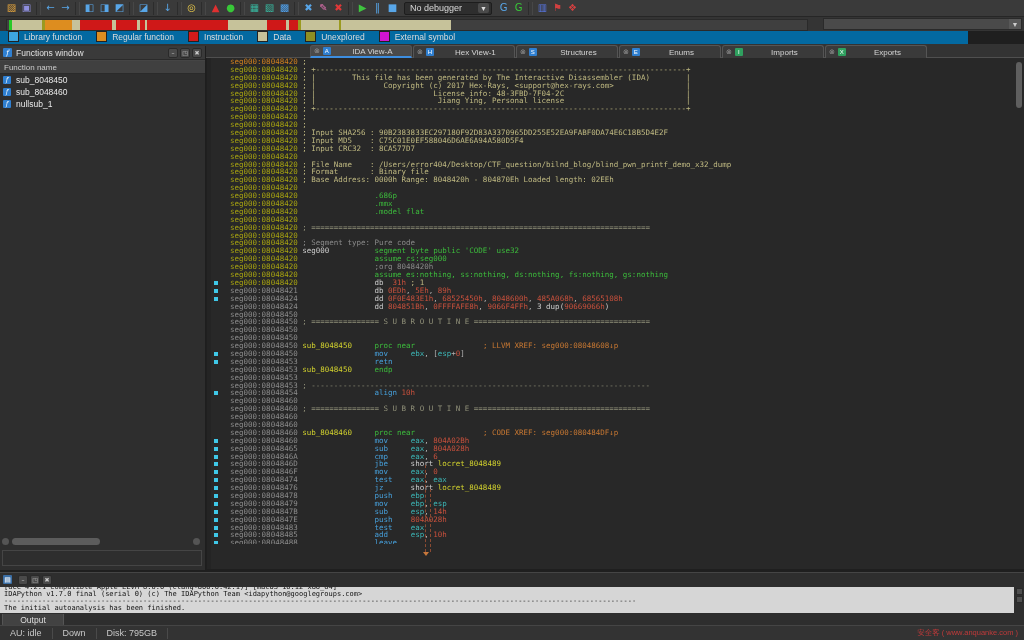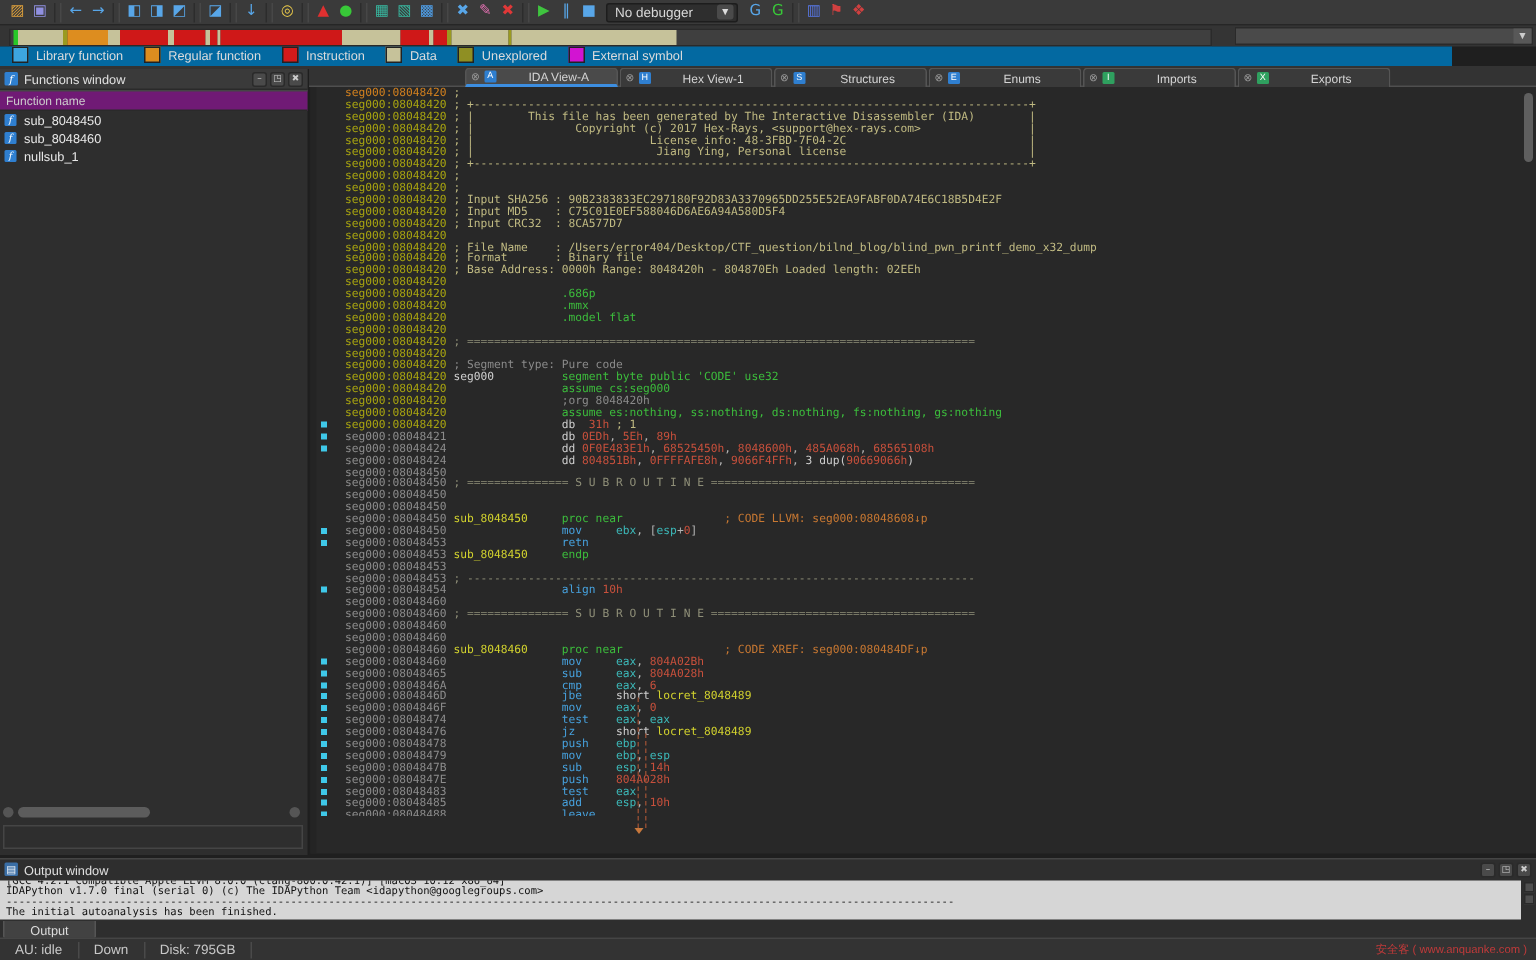--- a/index.html
+++ b/index.html
@@ -39,21 +39,21 @@
   .tabicon{width:8px;height:8px;border-radius:1px;color:#fff;font-size:6px;display:flex;align-items:center;justify-content:center;margin-right:6px;}
   .tablbl{font-size:8px;color:#d4d4d4;flex:1;text-align:center;}
   
   #funcs{left:0;top:46px;width:206px;height:524px;background:#2e2e2e;border-right:1px solid #1e1e1e;box-sizing:border-box;}
   #funcs .title{height:13px;background:#3a3a3a;border-bottom:1px solid #2a2a2a;display:flex;align-items:center;padding:0 3px;}
   .wicon{width:9px;height:9px;background:#2f7fd0;border-radius:1px;color:#fff;font-size:7px;font-style:italic;
          display:flex;align-items:center;justify-content:center;margin-right:4px;font-family:"DejaVu Serif",serif;}
   .wtitle{font-size:8.5px;color:#e0e0e0;flex:1;}
   .wbtn{width:10px;height:10px;background:#4a4a4a;border:1px solid #2a2a2a;border-radius:2px;color:#ccc;font-size:6px;
         display:flex;align-items:center;justify-content:center;margin-left:2px;box-sizing:border-box;font-family:"DejaVu Sans",sans-serif;}
-  #funcs .colhdr{height:12px;background:#701a75;border-bottom:1px solid #2a2a2a;border-top:1px solid #454545;
+  #funcs .colhdr{height:12px;background:#404040;border-bottom:1px solid #2a2a2a;border-top:1px solid #454545;
                  font-size:8px;color:#cccccc;display:flex;align-items:center;padding-left:4px;}
   .frow{height:12px;display:flex;align-items:center;padding-left:3px;}
   .ficon{width:8px;height:8px;background:#2f7fd0;border-radius:1px;color:#fff;font-size:6.5px;font-style:italic;
          display:flex;align-items:center;justify-content:center;margin-right:5px;font-family:"DejaVu Serif",serif;}
   .fname{font-size:8.5px;color:#e8e8e8;}
   #fhscroll{position:absolute;left:2px;bottom:24px;width:198px;height:9px;}
   #fhscroll .cap{position:absolute;top:1px;width:7px;height:7px;border-radius:50%;background:#555;}
   #fhscroll .thumb{position:absolute;left:10px;top:1px;width:88px;height:7px;border-radius:4px;background:#5c5c5c;}
   #fbottom{position:absolute;left:2px;bottom:4px;width:200px;height:16px;border:1px solid #454545;background:#2e2e2e;box-sizing:border-box;}
   
@@ -294,21 +294,21 @@
       <div class="dl"><span class="addr a-hl">seg000:08048420 </span><span class="t-cg">                ;org 8048420h</span></div>
       <div class="dl"><span class="addr a-hl">seg000:08048420 </span><span class="t-gr">                assume es:nothing, ss:nothing, ds:nothing, fs:nothing, gs:nothing</span></div>
       <div class="dl"><span class="dot"></span><span class="addr a-hl">seg000:08048420 </span><span class="t-w">                db  </span><span class="t-n">31h</span><span class="t-c"> ; 1</span></div>
       <div class="dl"><span class="dot"></span><span class="addr a-n">seg000:08048421 </span><span class="t-w">                db </span><span class="t-n">0EDh</span><span class="t-g">, </span><span class="t-n">5Eh</span><span class="t-g">, </span><span class="t-n">89h</span></div>
       <div class="dl"><span class="dot"></span><span class="addr a-n">seg000:08048424 </span><span class="t-w">                dd </span><span class="t-n">0F0E483E1h</span><span class="t-g">, </span><span class="t-n">68525450h</span><span class="t-g">, </span><span class="t-n">8048600h</span><span class="t-g">, </span><span class="t-n">485A068h</span><span class="t-g">, </span><span class="t-n">68565108h</span></div>
       <div class="dl"><span class="addr a-n">seg000:08048424 </span><span class="t-w">                dd </span><span class="t-n">804851Bh</span><span class="t-g">, </span><span class="t-n">0FFFFAFE8h</span><span class="t-g">, </span><span class="t-n">9066F4FFh</span><span class="t-g">, </span><span class="t-w">3 dup(</span><span class="t-n">90669066h</span><span class="t-w">)</span></div>
       <div class="dl"><span class="addr a-n">seg000:08048450 </span></div>
       <div class="dl"><span class="addr a-n">seg000:08048450 </span><span class="t-s">; =============== S U B R O U T I N E =======================================</span></div>
       <div class="dl"><span class="addr a-n">seg000:08048450 </span></div>
       <div class="dl"><span class="addr a-n">seg000:08048450 </span></div>
-      <div class="dl"><span class="addr a-n">seg000:08048450 </span><span class="t-y">sub_8048450</span><span class="t-w">     </span><span class="t-gr">proc near</span><span class="t-w">               </span><span class="t-o">; CODE LLVM: seg000:08048608↓p</span></div>
+      <div class="dl"><span class="addr a-n">seg000:08048450 </span><span class="t-y">sub_8048450</span><span class="t-w">     </span><span class="t-gr">proc near</span><span class="t-w">               </span><span class="t-o">; LLVM XREF: seg000:08048608↓p</span></div>
       <div class="dl"><span class="dot"></span><span class="addr a-n">seg000:08048450 </span><span class="t-m">                mov</span><span class="t-w">     </span><span class="t-r">ebx</span><span class="t-g">, [</span><span class="t-r">esp</span><span class="t-g">+</span><span class="t-n">0</span><span class="t-g">]</span></div>
       <div class="dl"><span class="dot"></span><span class="addr a-n">seg000:08048453 </span><span class="t-m">                retn</span></div>
       <div class="dl"><span class="addr a-n">seg000:08048453 </span><span class="t-y">sub_8048450</span><span class="t-w">     </span><span class="t-gr">endp</span></div>
       <div class="dl"><span class="addr a-n">seg000:08048453 </span></div>
       <div class="dl"><span class="addr a-n">seg000:08048453 </span><span class="t-s">; ---------------------------------------------------------------------------</span></div>
       <div class="dl"><span class="dot"></span><span class="addr a-n">seg000:08048454 </span><span class="t-m">                align </span><span class="t-n">10h</span></div>
       <div class="dl"><span class="addr a-n">seg000:08048460 </span></div>
       <div class="dl"><span class="addr a-n">seg000:08048460 </span><span class="t-s">; =============== S U B R O U T I N E =======================================</span></div>
       <div class="dl"><span class="addr a-n">seg000:08048460 </span></div>
       <div class="dl"><span class="addr a-n">seg000:08048460 </span></div>
@@ -331,21 +331,20 @@
     </div>
   <div class="jline" style="left:214px;top:407px;height:87px;"></div>
   <div class="jline" style="left:219px;top:431px;height:63px;"></div>
   <div class="jarrow" style="left:212px;top:494px;"></div>
   <div id="vscroll"></div>
 </div>
 
 <div id="outwin" class="abs">
   <div class="title">
     <span class="wicon" style="background:#3a6ea5;font-style:normal;">▤</span>
-    <span class="wtitle">Output window</span>
     <span style="display:flex;">
         <span class="wbtn">–</span>
         <span class="wbtn">◳</span>
         <span class="wbtn">✖</span>
       </span>
   </div>
   <div id="outtext">
       <div class="ol" style="margin-top: -3.5px;">[GCC 4.2.1 Compatible Apple LLVM 8.0.0 (clang-800.0.42.1)] [macOS 10.12 x86_64]</div>
       <div class="ol">IDAPython v1.7.0 final (serial 0) (c) The IDAPython Team &lt;idapython@googlegroups.com&gt;</div>
       <div class="ol">------------------------------------------------------------------------------------------------------------------------------------------------------</div>

